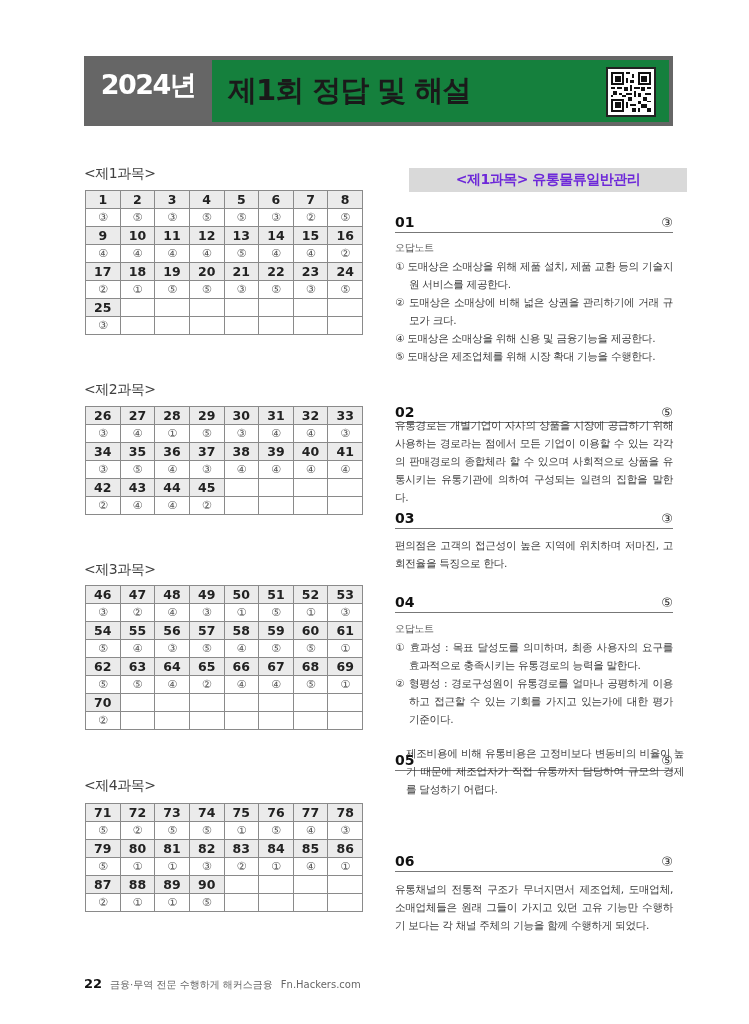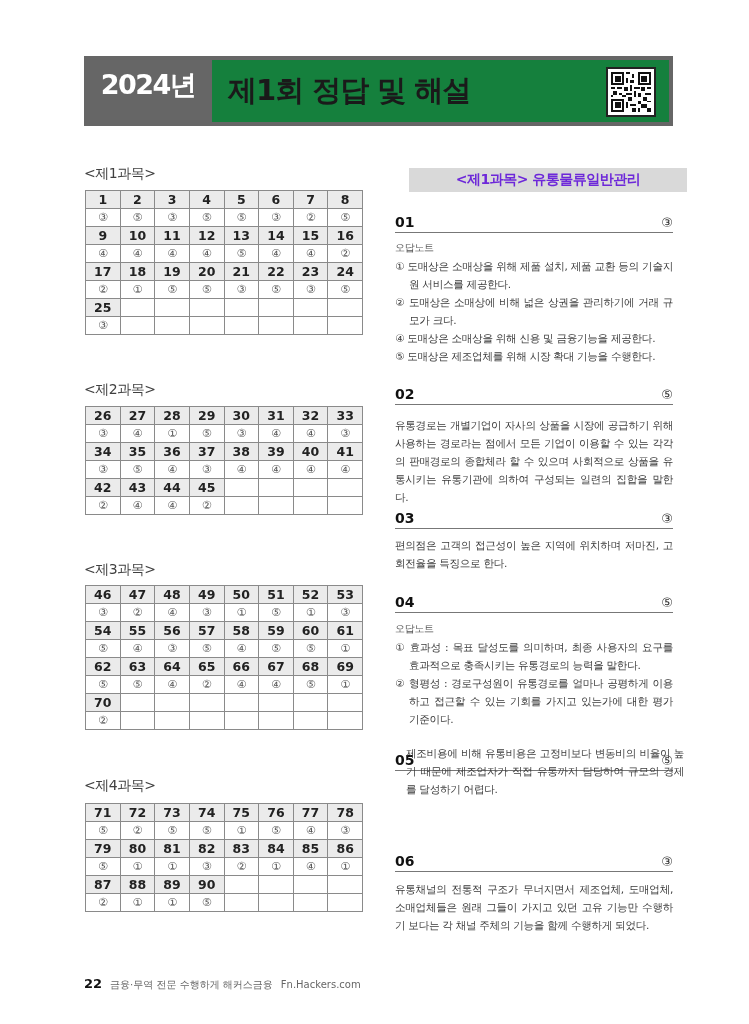--- a/index.html
+++ b/index.html
@@ -446,21 +446,21 @@
   <span class="q-ans">③</span>
 </div>
 <div class="q-body" style="top:239px;">
   <div class="note-label">오답노트</div>
   <div class="opt">① 도매상은 소매상을 위해 제품 설치, 제품 교환 등의 기술지원 서비스를 제공한다.</div>
   <div class="opt">② 도매상은 소매상에 비해 넓은 상권을 관리하기에 거래 규모가 크다.</div>
   <div class="opt">④ 도매상은 소매상을 위해 신용 및 금융기능을 제공한다.</div>
   <div class="opt">⑤ 도매상은 제조업체를 위해 시장 확대 기능을 수행한다.</div>
 </div>
 
-<div class="q-head" style="top:383px;justify-content:space-between;">
+<div class="q-head" style="top:401px;justify-content:space-between;">
   <span class="q-num">02</span>
   <span class="q-ans">⑤</span>
 </div>
 <div class="q-body" style="top:416px;">유통경로는 개별기업이 자사의 상품을 시장에 공급하기 위해 사용하는 경로라는 점에서 모든 기업이 이용할 수 있는 각각의 판매경로의 종합체라 할 수 있으며 사회적으로 상품을 유통시키는 유통기관에 의하여 구성되는 일련의 집합을 말한다.</div>
 
 <div class="q-head" style="top:507px;">
   <span class="q-num">03</span>
   <span class="q-ans">③</span>
 </div>
 <div class="q-body" style="top:536px;">편의점은 고객의 접근성이 높은 지역에 위치하며 저마진, 고회전율을 특징으로 한다.</div>

